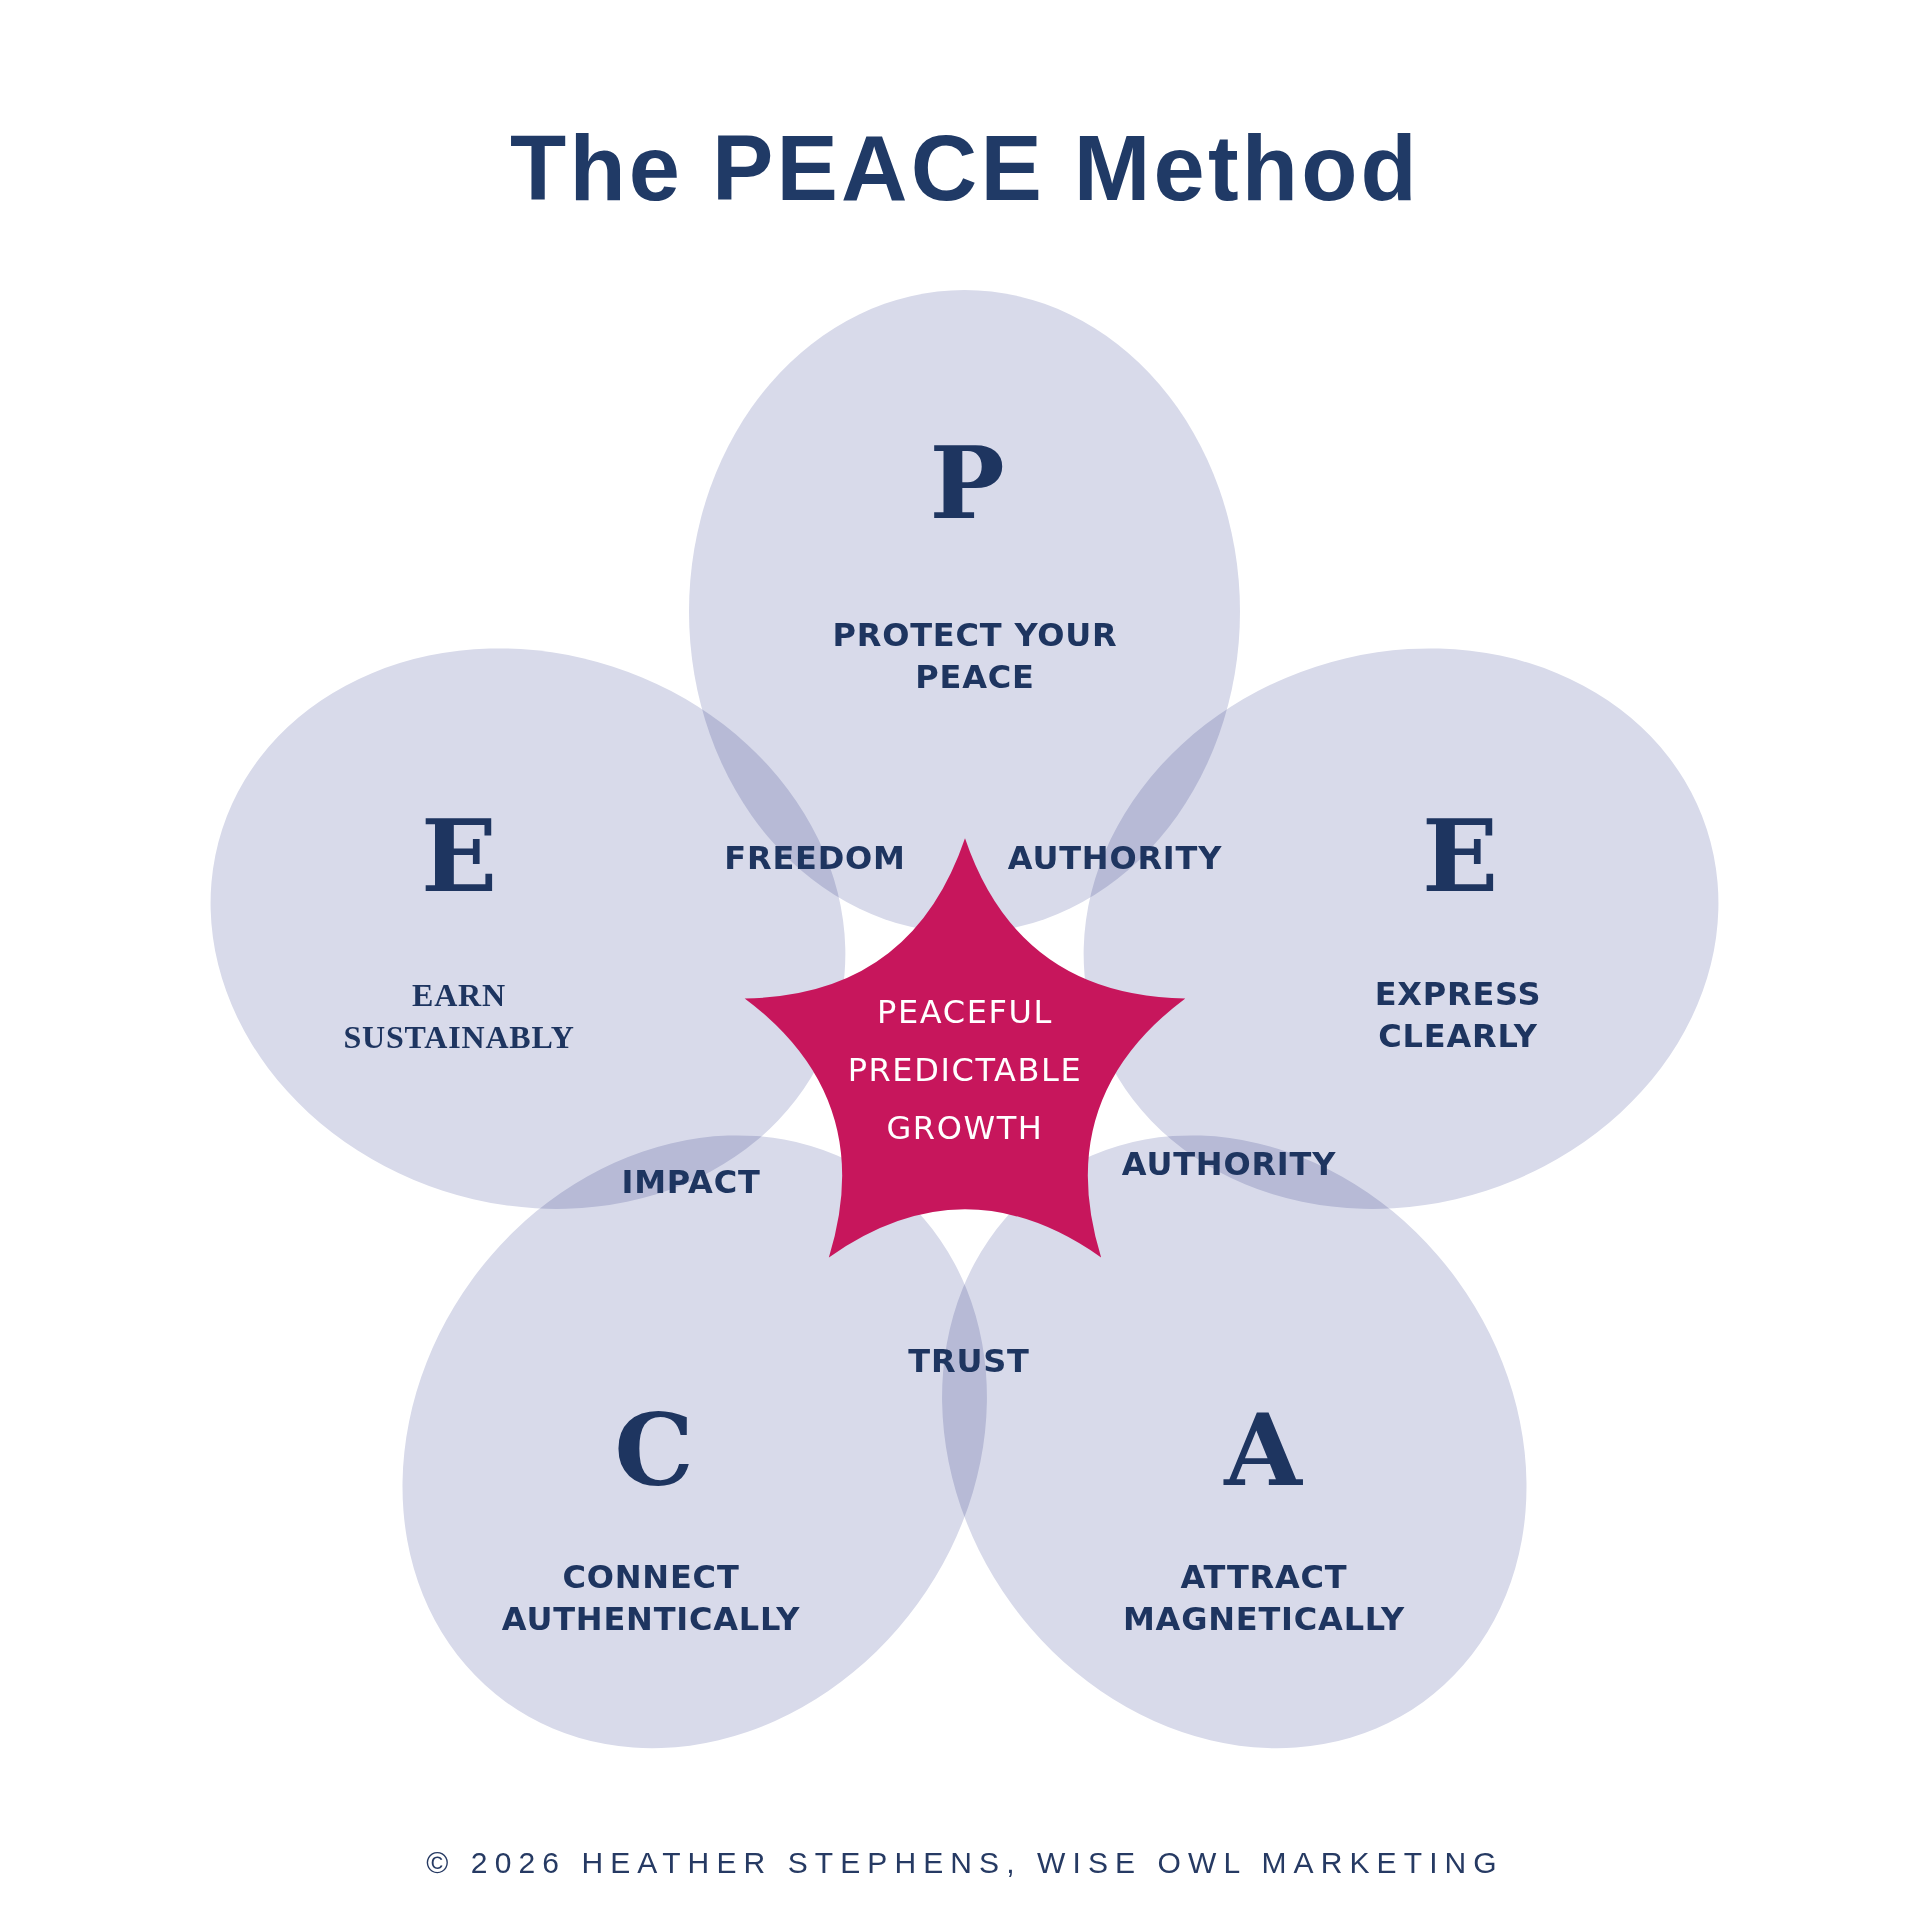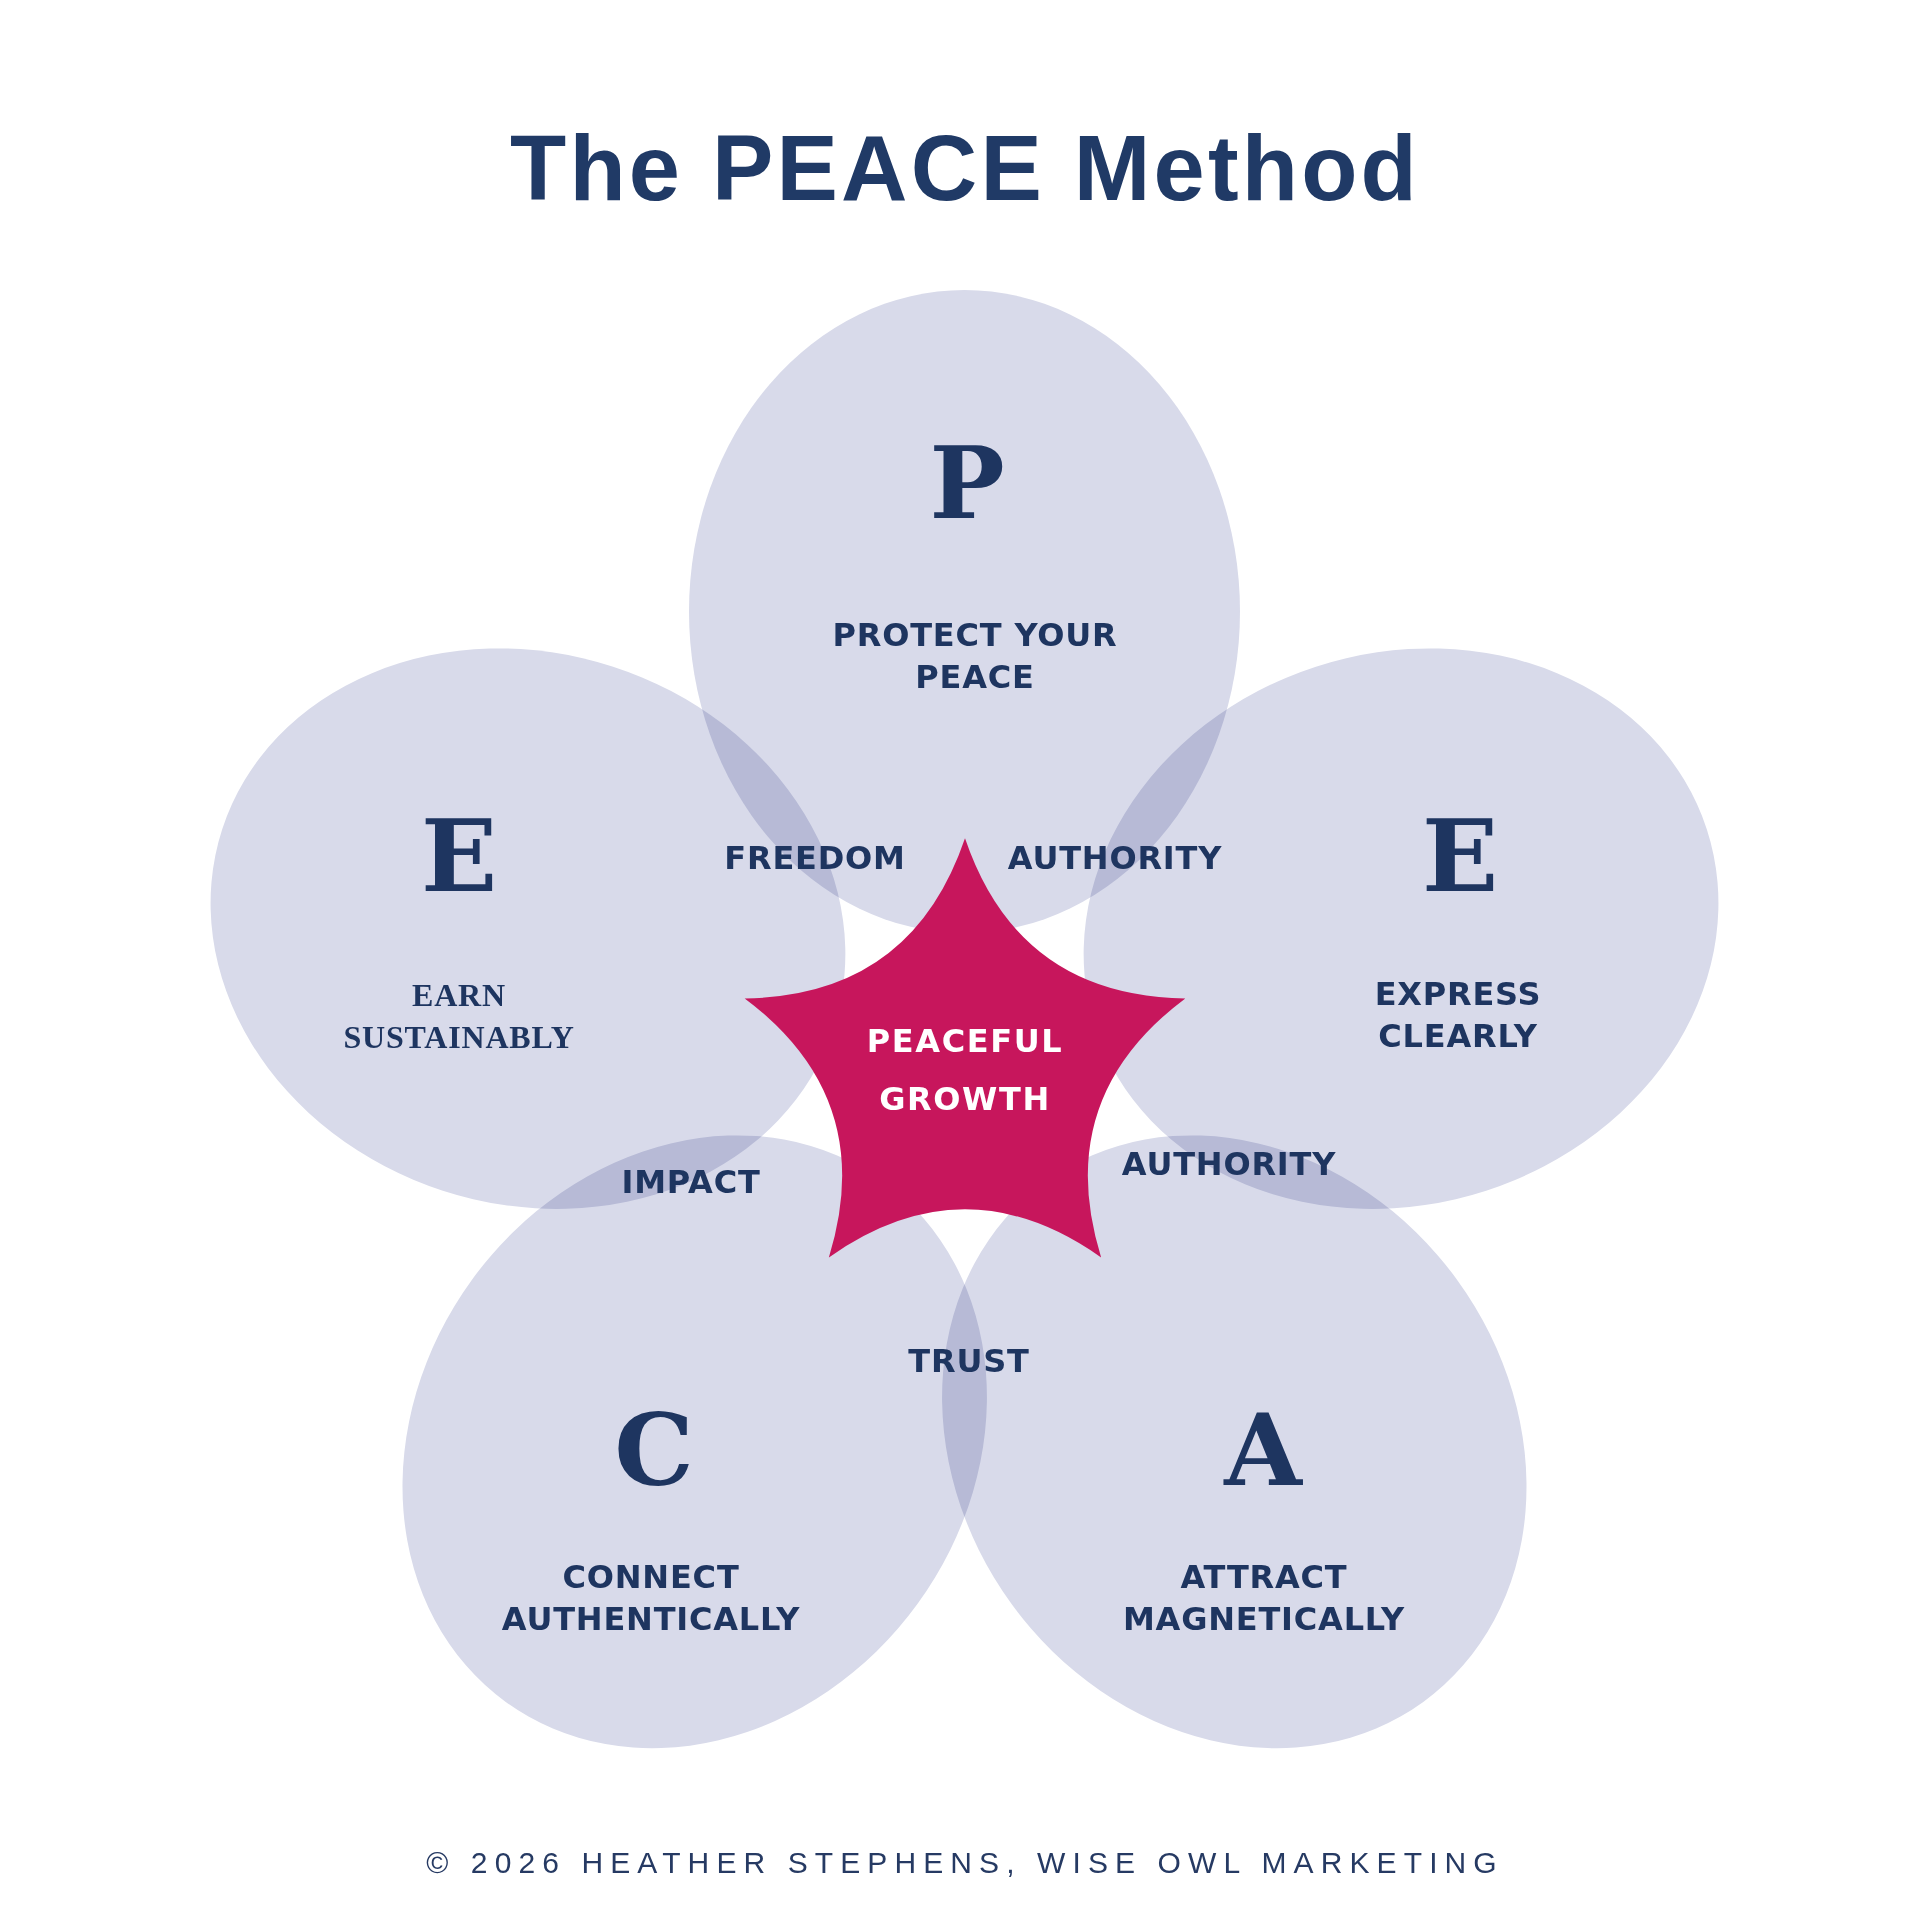--- a/index.html
+++ b/index.html
@@ -107,21 +107,21 @@
   .star-text {
     left: 965px; top: 1070px;
     z-index: 30;
     display: flex;
     flex-direction: column;
     align-items: center;
     gap: 0;
   }
   .star-line {
     font-family: "DejaVu Sans", sans-serif;
-    font-weight: 700;
+    font-weight: 400;
     font-size: 32px;
     line-height: 58px;
     letter-spacing: 1.6px;
     color: #ffffff;
     white-space: nowrap;
   }
 
   
   .footer {
     left: 965px; top: 1863px;
@@ -173,17 +173,18 @@
 MAGNETICALLY</div>
 
 <div class="anchor lens-label lens-freedom">FREEDOM</div>
 <div class="anchor lens-label lens-alignment">AUTHORITY</div>
 <div class="anchor lens-label lens-impact">IMPACT</div>
 <div class="anchor lens-label lens-authority">AUTHORITY</div>
 <div class="anchor lens-label lens-trust">TRUST</div>
 
 <div class="anchor star-text">
   <div class="star-line">PEACEFUL</div>
+  <div class="star-line">PREDICTABLE</div>
   <div class="star-line">GROWTH</div>
 </div>
 
 <div class="anchor footer">© 2026 HEATHER STEPHENS, WISE OWL MARKETING</div>
 
 
 </body></html>

